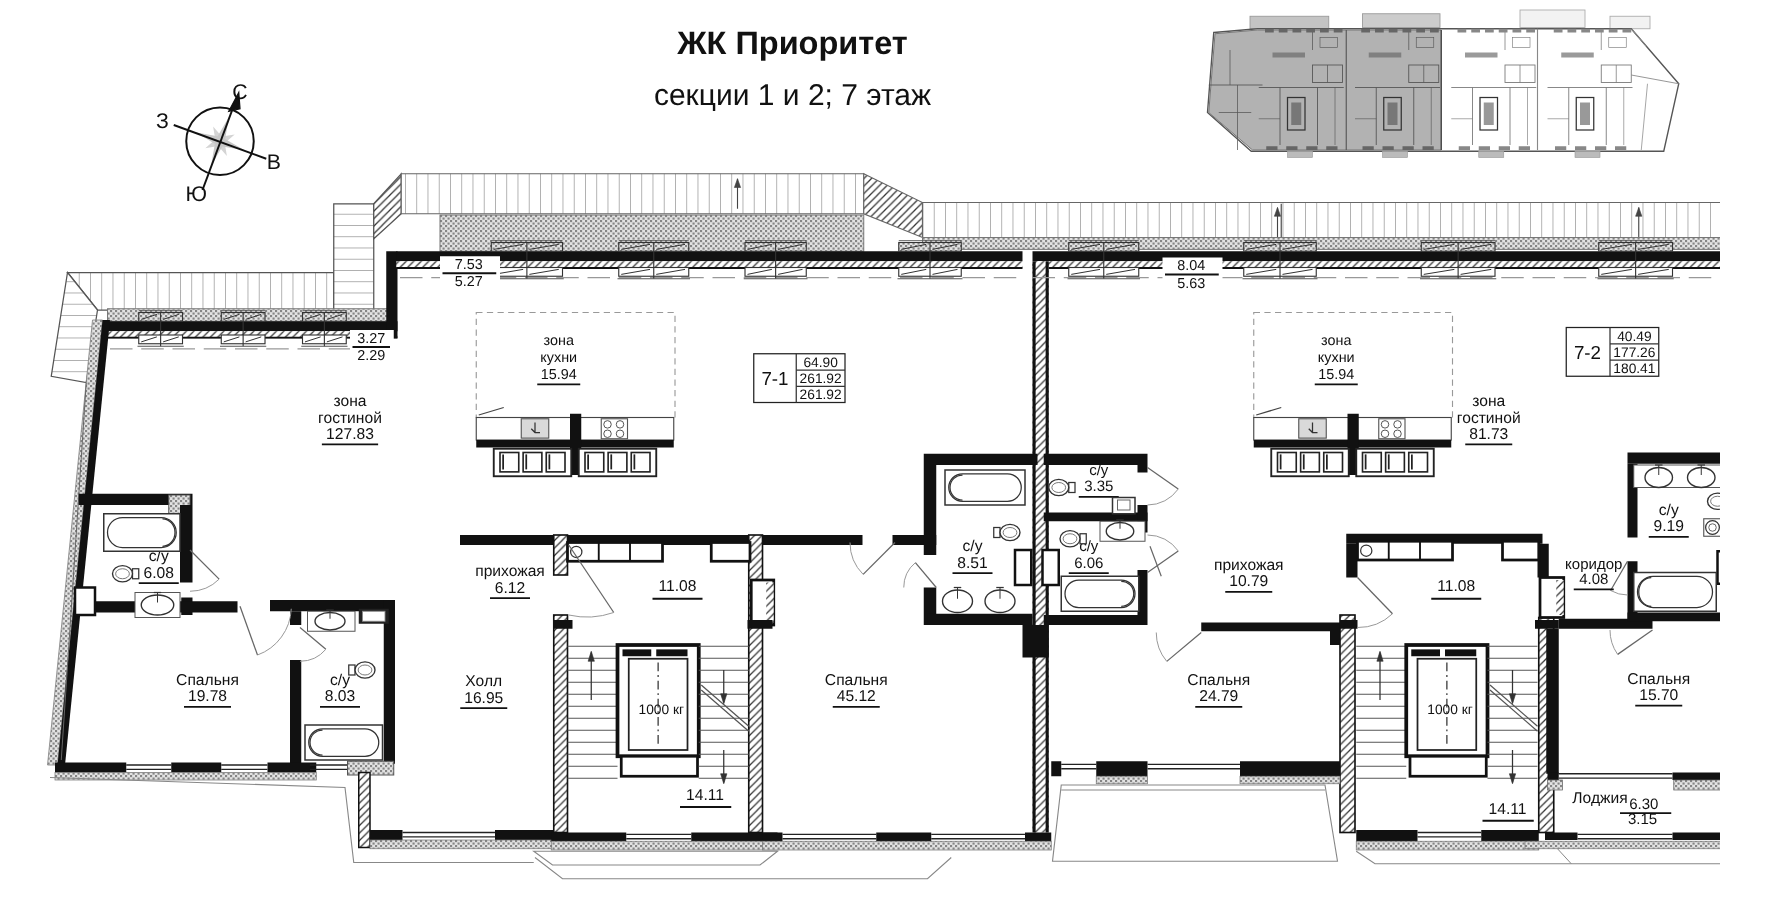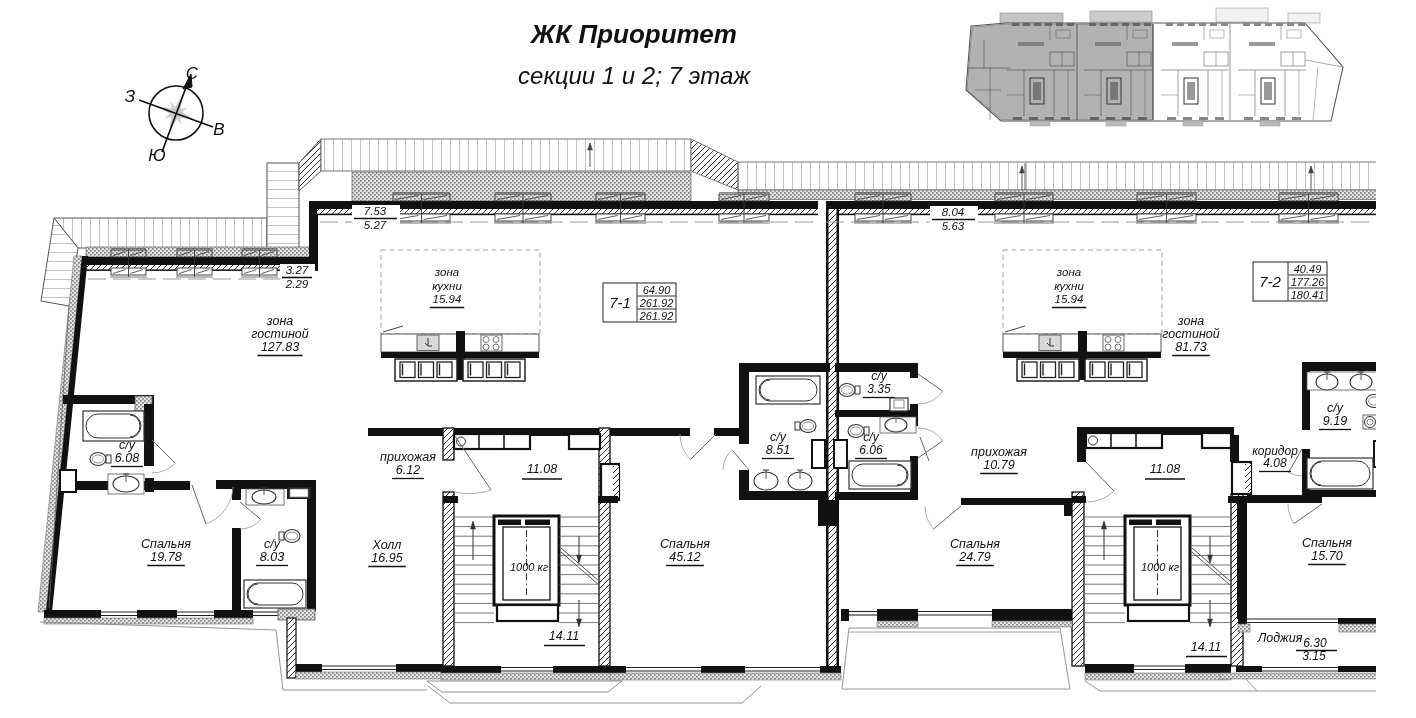--- a/index.html
+++ b/index.html
@@ -1,17 +1,17 @@
 <!DOCTYPE html>
 <html><head>
 <meta charset="utf-8">
 <title>ЖК Приоритет</title>
 <style>
 html,body{margin:0;padding:0;background:#fff;}
-#page{position:relative;width:1376px;height:718px;overflow:hidden;font-family:"Liberation Sans",sans-serif;font-style:italic;}
+#page{position:relative;width:1376px;height:718px;overflow:hidden;font-family:"Liberation Sans",sans-serif;}
 </style>
 </head>
 <body>
 <div id="page">
 <svg width="1416" height="718" viewBox="0 0 1416 718">
 <defs>
 <pattern id="vh" width="9" height="9" patternUnits="userSpaceOnUse">
           <rect width="9" height="9" fill="white"></rect>
           <line x1="0" y1="0" x2="0" y2="9" stroke="#777" stroke-width="0.9"></line>
         </pattern>

